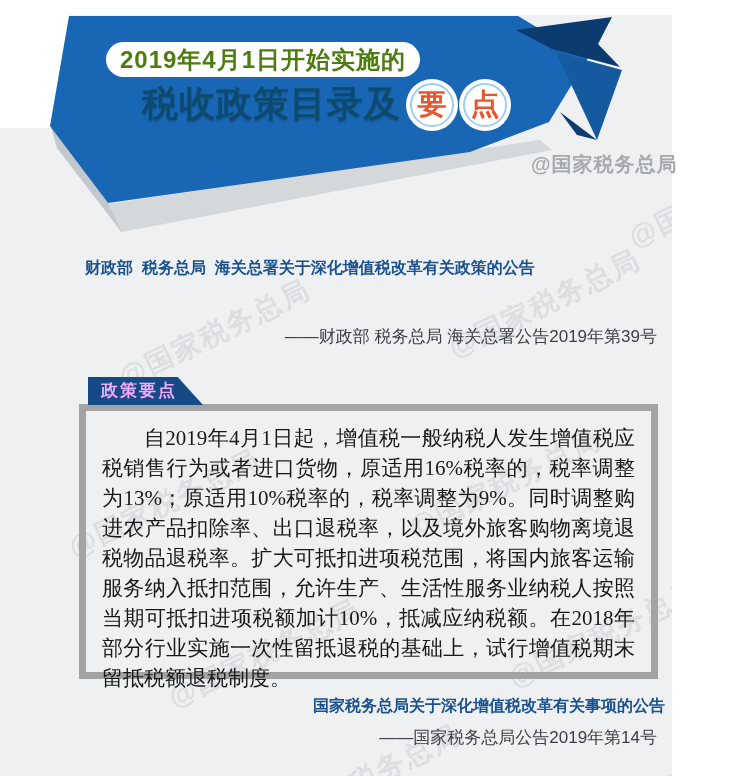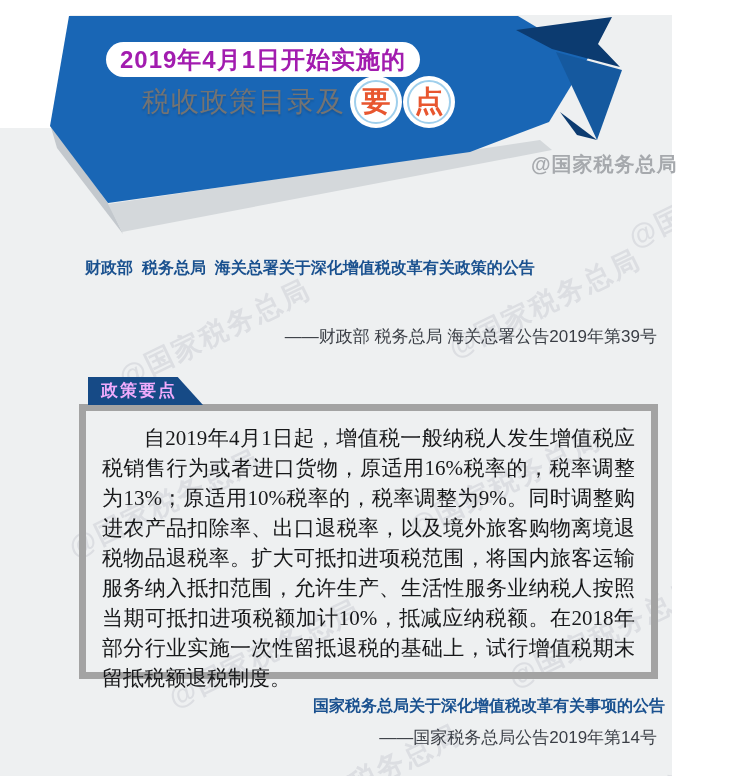--- a/index.html
+++ b/index.html
@@ -16,27 +16,27 @@
   .wm-layer{position:absolute;inset:0;z-index:0;pointer-events:none;}
   .wm{
     position:absolute;white-space:nowrap;font-weight:bold;font-size:28px;
     color:#dcdee2;transform:rotate(-26deg);letter-spacing:2px;
   }
   
   .banner-svg{position:absolute;left:0;top:0;z-index:1;}
   .pill{
     position:absolute;left:106px;top:42px;width:314px;height:35px;z-index:2;
     background:#ffffff;border-radius:18px;display:flex;align-items:center;justify-content:center;
-    font-size:24px;font-weight:bold;color:#a21caf;letter-spacing:1px;
+    font-size:24px;font-weight:bold;color:#4d7c0f;letter-spacing:1px;
   }
   .banner-title-row{
     position:absolute;left:142px;top:80px;z-index:2;display:flex;align-items:center;gap:9px;
   }
   .banner-title{
-    font-size:28px;font-weight:normal;color:#737373;letter-spacing:1px;white-space:nowrap;
+    font-size:36px;font-weight:bold;color:#0c4a6e;letter-spacing:1px;white-space:nowrap;
     text-shadow:0 2px 2px rgba(0,0,0,0.15);
   }
   .hl-circle{
     width:40px;height:40px;border-radius:50%;background:#ffffff;border:2px solid #9fcfec;
     box-shadow:0 0 0 4px #ffffff;display:flex;align-items:center;justify-content:center;
     font-size:29px;font-weight:bold;color:#e8562f;
   }
   .credit{
     position:absolute;left:531px;top:151px;z-index:2;font-size:20px;font-weight:bold;
     color:#a6a9ad;letter-spacing:1px;white-space:nowrap;

